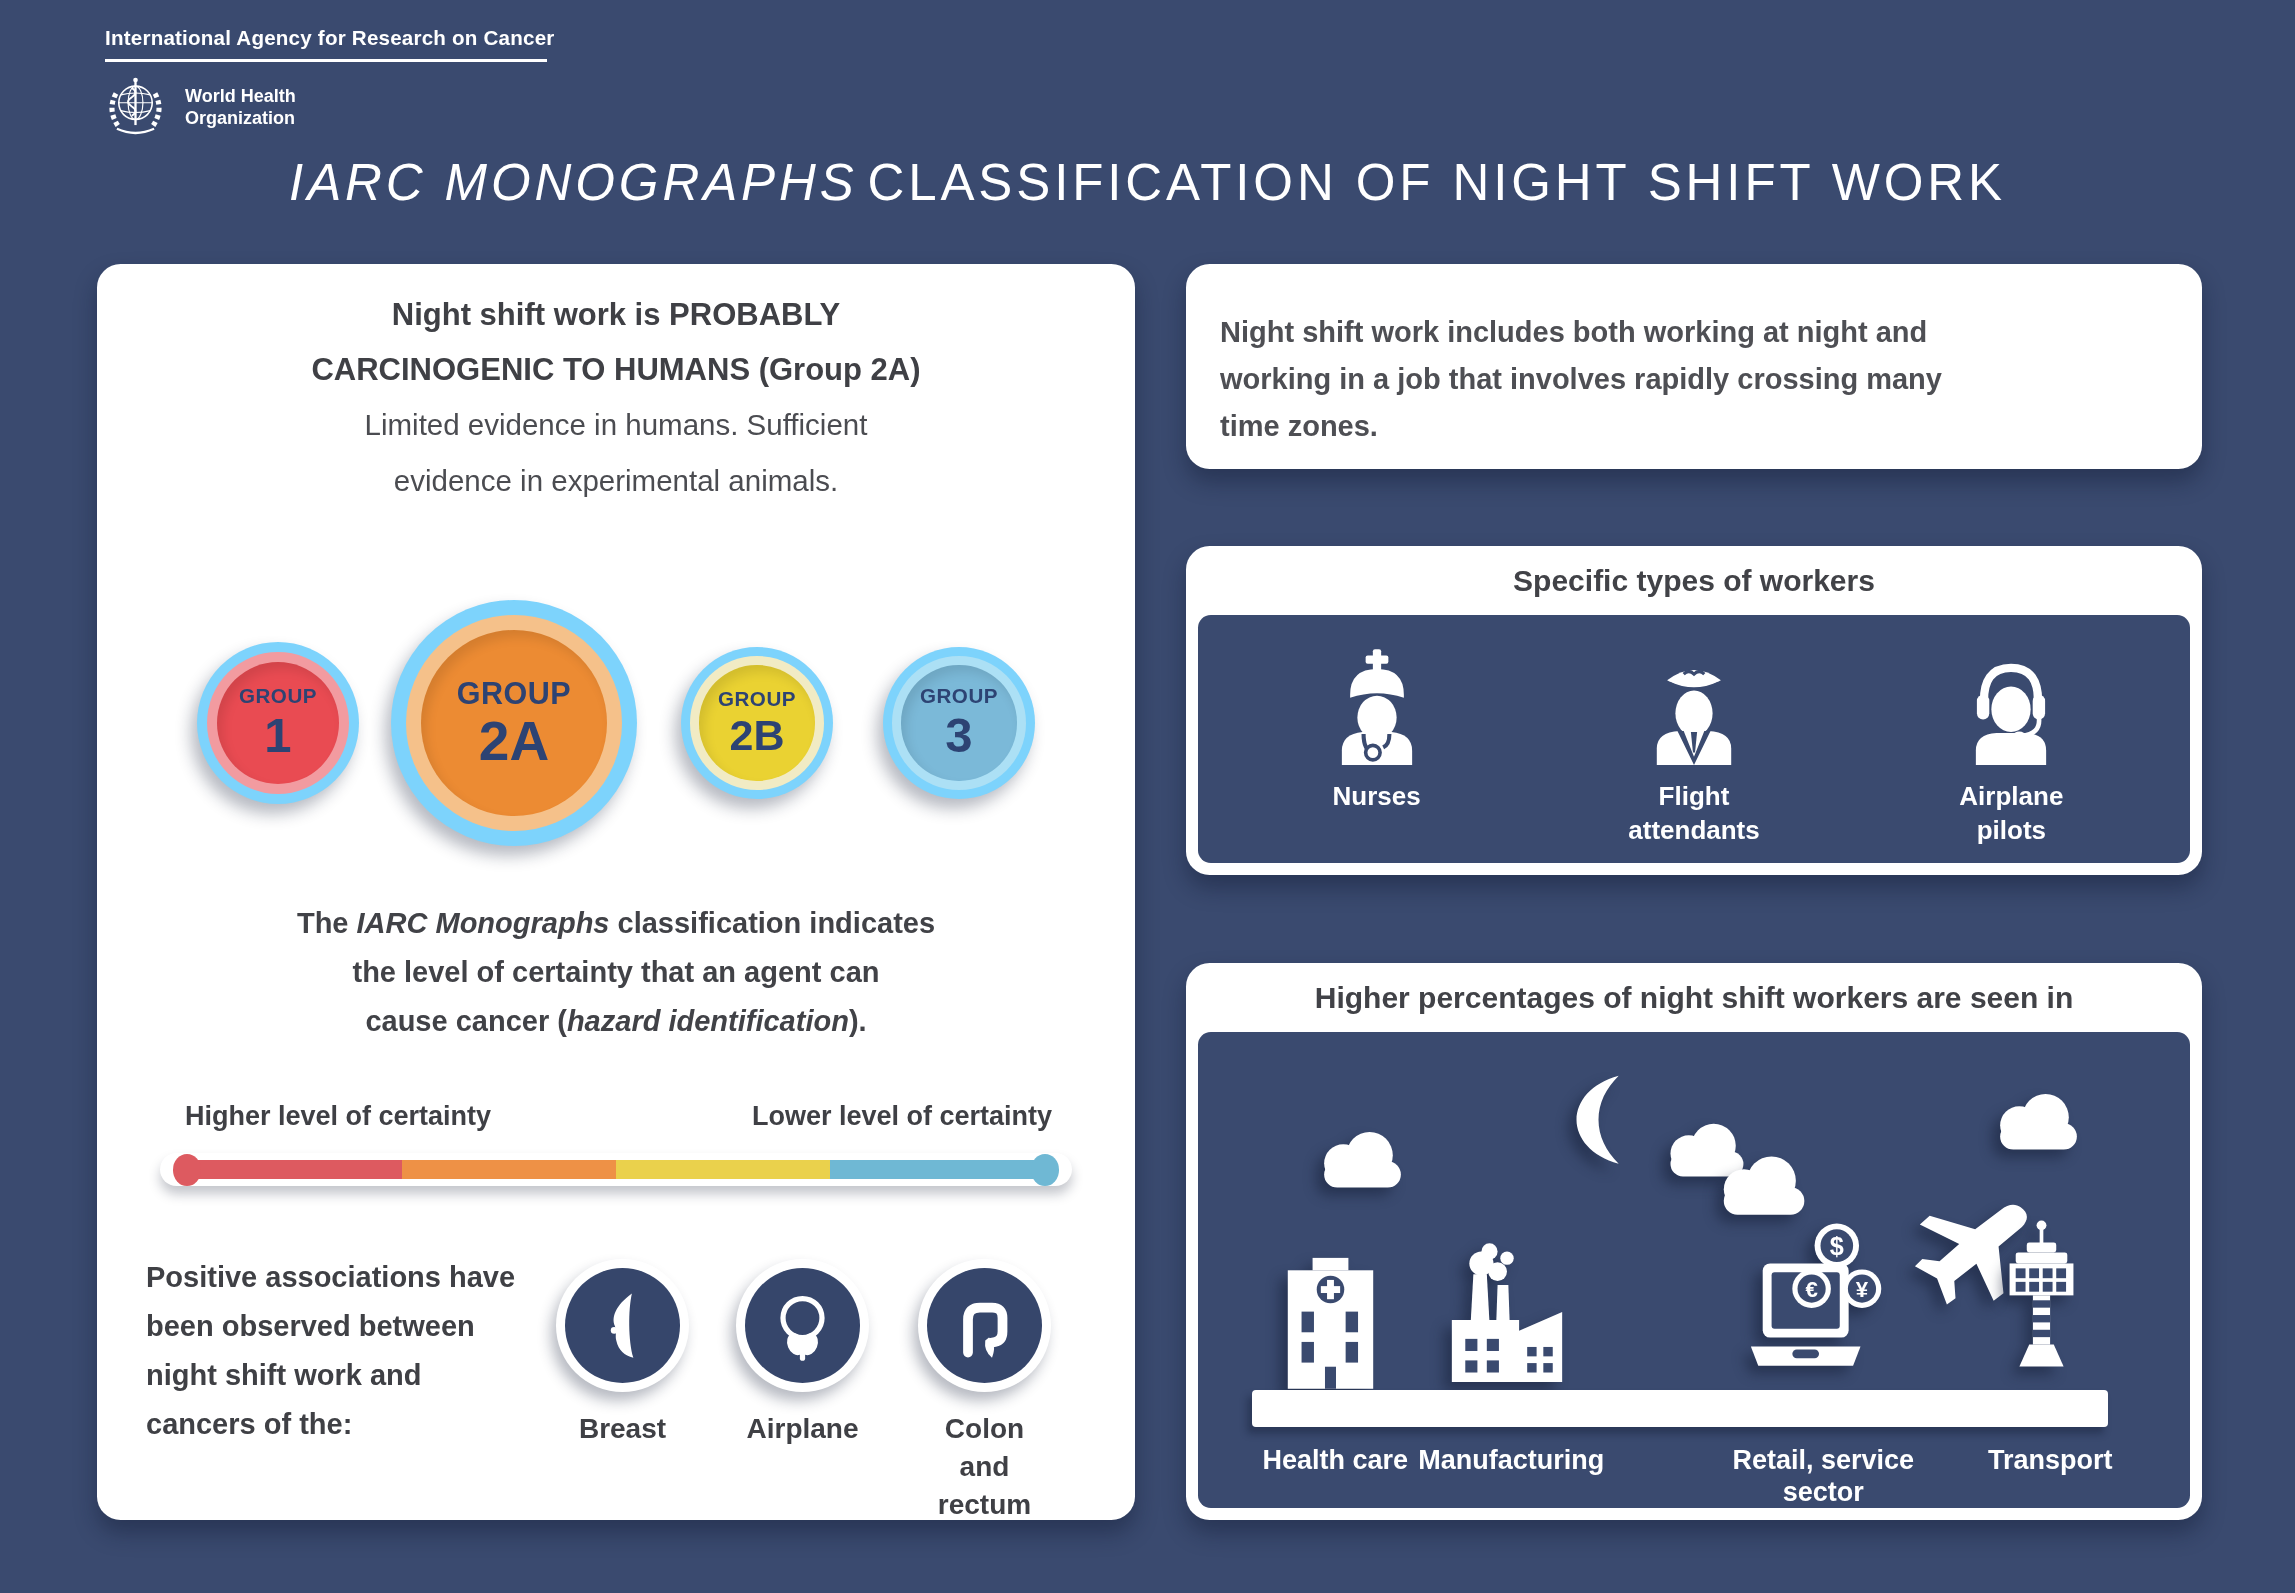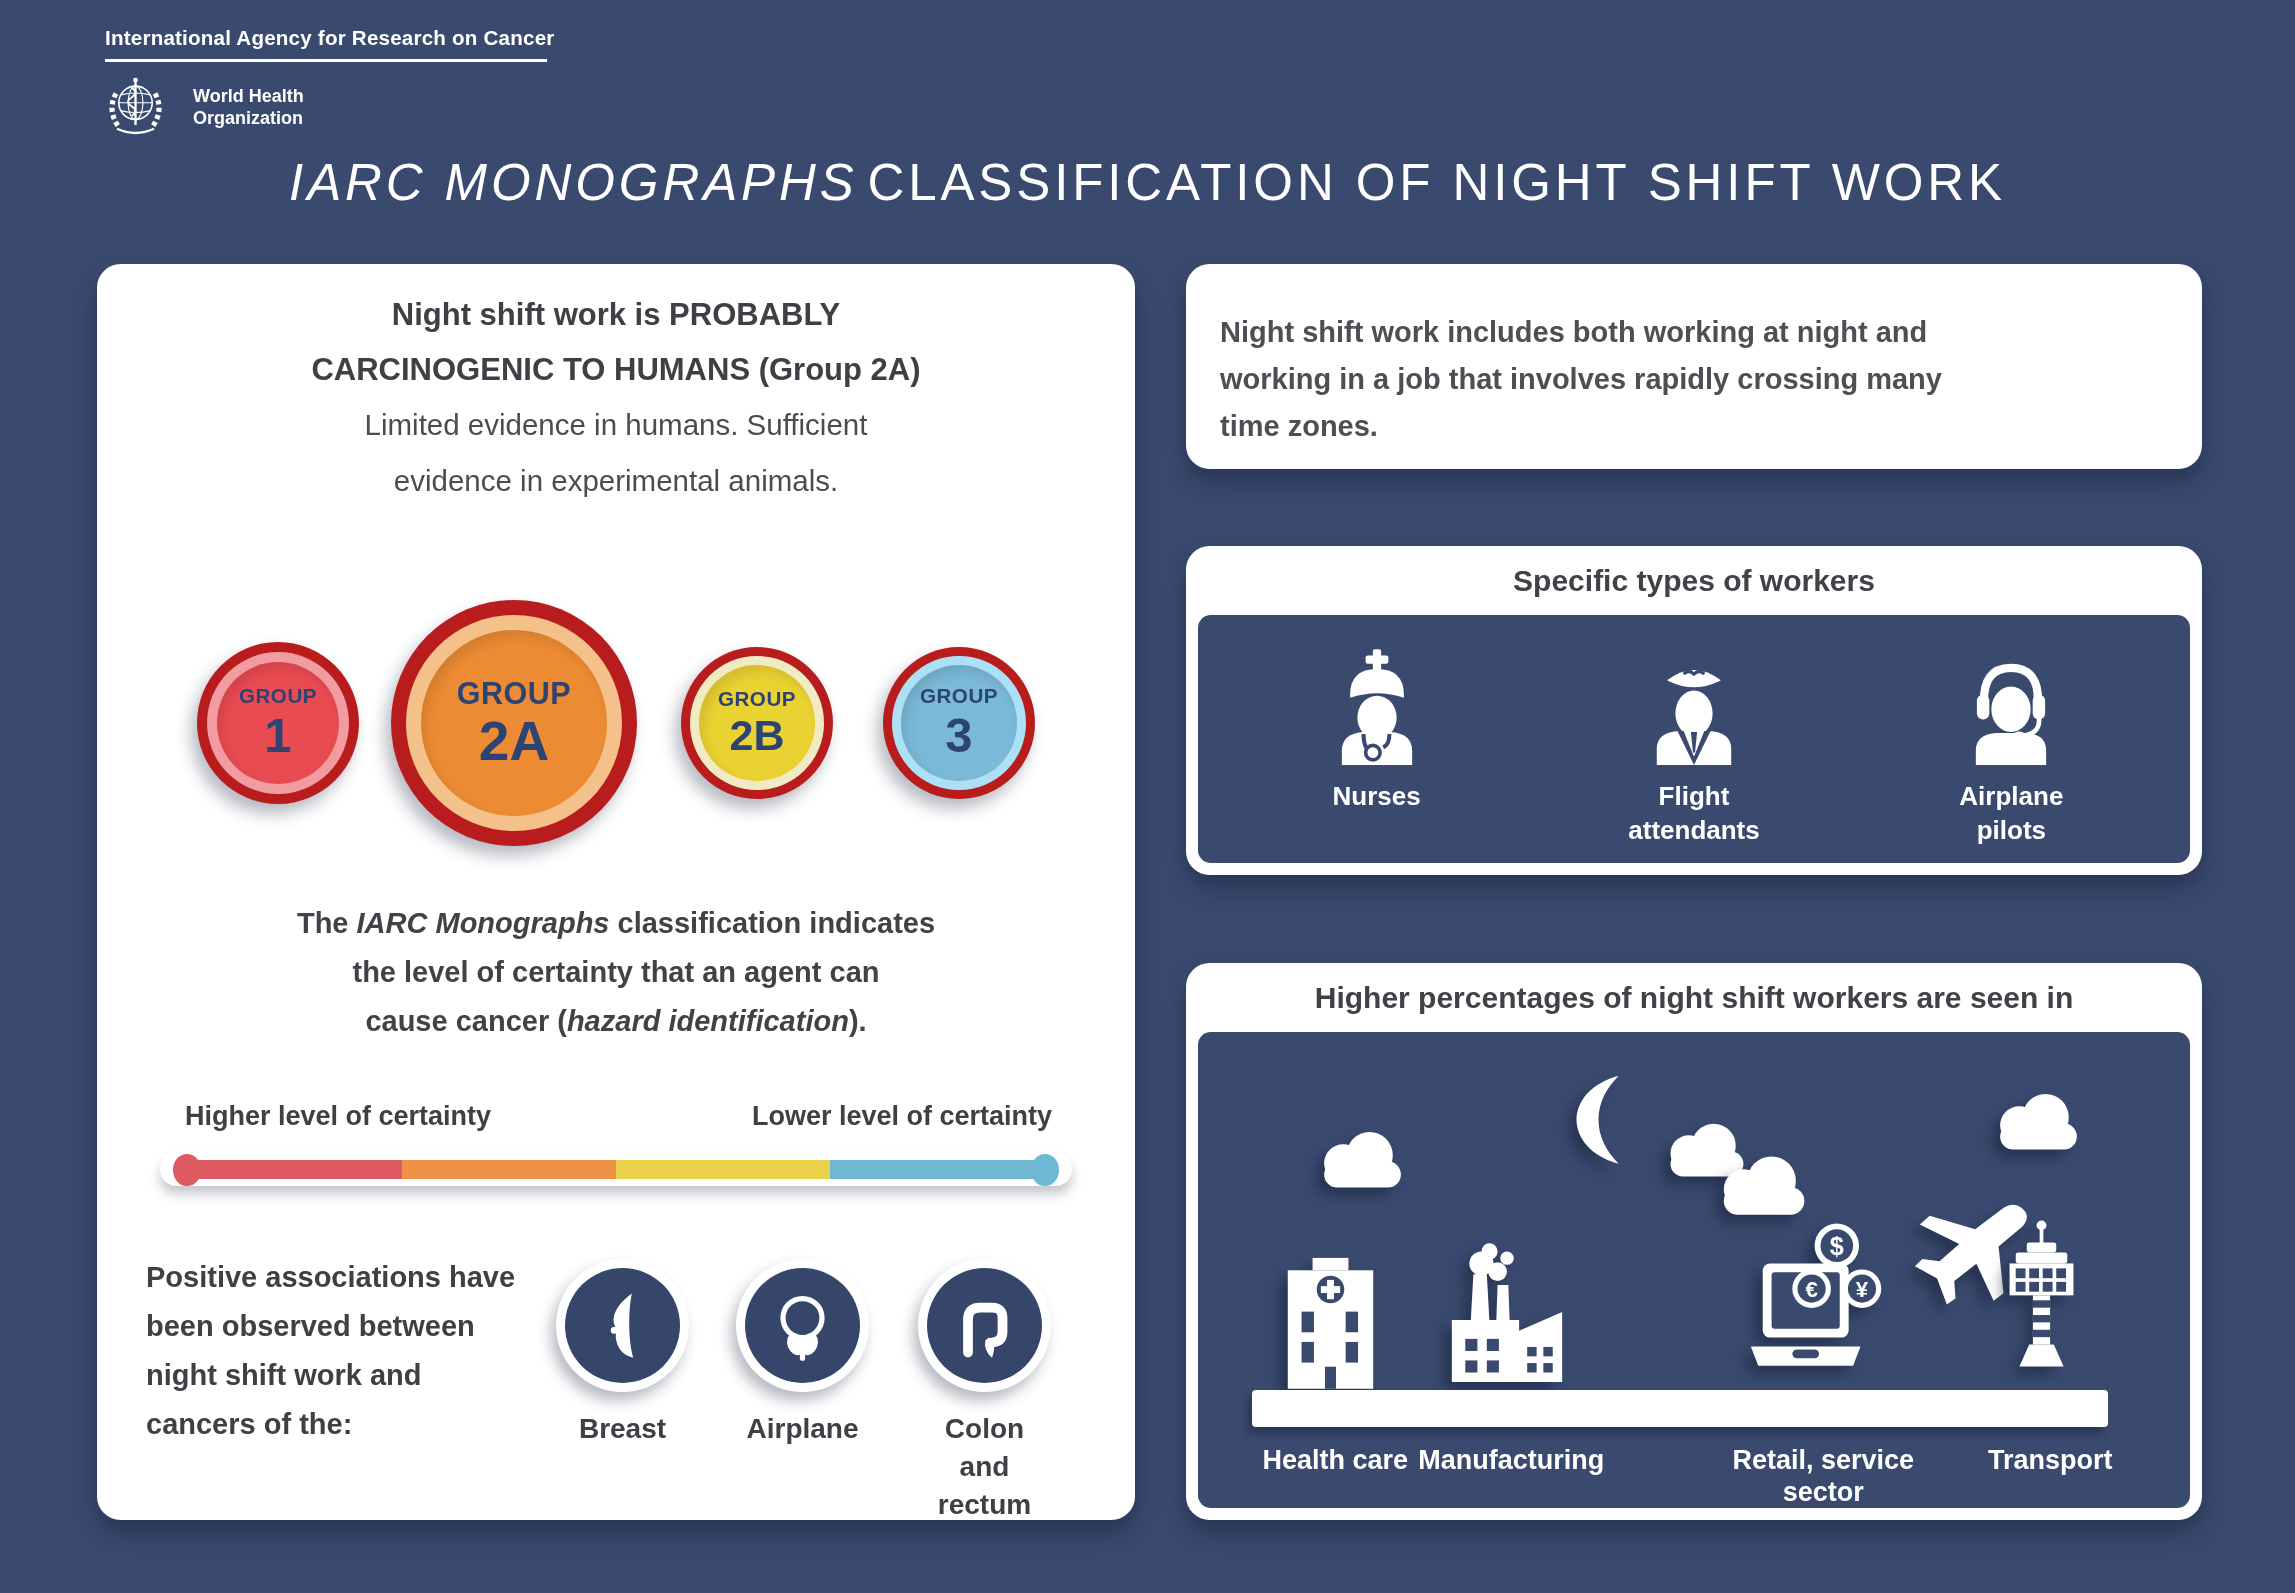--- a/index.html
+++ b/index.html
@@ -9,40 +9,40 @@
     --ink-soft:#4B4C51;
     --badge-ink:#2D4373;
   }
   *{margin:0;padding:0;box-sizing:border-box;}
   body{background:var(--navy);font-family:"Liberation Sans",sans-serif;}
   .page{position:relative;width:2295px;height:1594px;background:var(--navy);overflow:hidden;}
 
   
   .agency{position:absolute;left:105px;top:25.6px;font-size:20.6px;font-weight:bold;color:#fff;letter-spacing:0.2px;}
   .agency-rule{position:absolute;left:105px;top:59px;width:442px;height:2.5px;background:#fff;}
-  .who-row{position:absolute;left:103px;top:74px;display:flex;align-items:center;gap:25px;}
+  .who-row{position:absolute;left:103px;top:74px;display:flex;align-items:center;gap:17px;}
   .who-text{font-size:18px;font-weight:bold;color:#fff;line-height:21.6px;}
   .main-title{position:absolute;left:0;top:153px;width:100%;text-align:center;color:#fff;
     font-size:51px;font-weight:300;letter-spacing:3.9px;white-space:nowrap;}
   .main-title .ital{font-style:italic;margin-right:9.8px;}
 
   
   .card{position:absolute;background:#fff;border-radius:23.6px;box-shadow:0 12.8px 22px rgba(14,22,44,.38);}
   .card-left{left:97px;top:264px;width:1038px;height:1256px;}
   .card-def{left:1186px;top:264px;width:1016px;height:205px;}
   .card-workers{left:1186px;top:546px;width:1016px;height:329px;}
   .card-sectors{left:1186px;top:963px;width:1016px;height:557px;padding-left:28px;}
 
   
   .lead{position:absolute;left:0;right:0;top:22.6px;text-align:center;}
   .lead-b{font-size:31px;font-weight:bold;color:var(--ink);line-height:55px;}
   .lead-r{font-size:29.5px;color:var(--ink-soft);line-height:56px;}
 
   
-  .group-badge{position:absolute;border-radius:50%;background:#b91c1c;
+  .group-badge{position:absolute;border-radius:50%;background:#7dd3fc;
     box-shadow:-5.9px 9.8px 15.7px rgba(18,28,52,.30);display:flex;align-items:center;justify-content:center;}
   .badge-ring{width:88%;height:88%;border-radius:50%;background:var(--ring);
     display:flex;align-items:center;justify-content:center;}
   .badge-core{width:86%;height:86%;border-radius:50%;background:var(--core);
     display:flex;flex-direction:column;align-items:center;justify-content:center;
     color:var(--badge-ink);box-shadow:inset 4.9px 6.9px 10.8px rgba(0,0,0,.10);}
   .b1{left:100px;top:378px;width:162px;height:162px;}
   .b2a{left:294px;top:336px;width:246px;height:246px;}
   .b2b{left:584px;top:383px;width:152px;height:152px;}
   .b3{left:786px;top:383px;width:152px;height:152px;}

